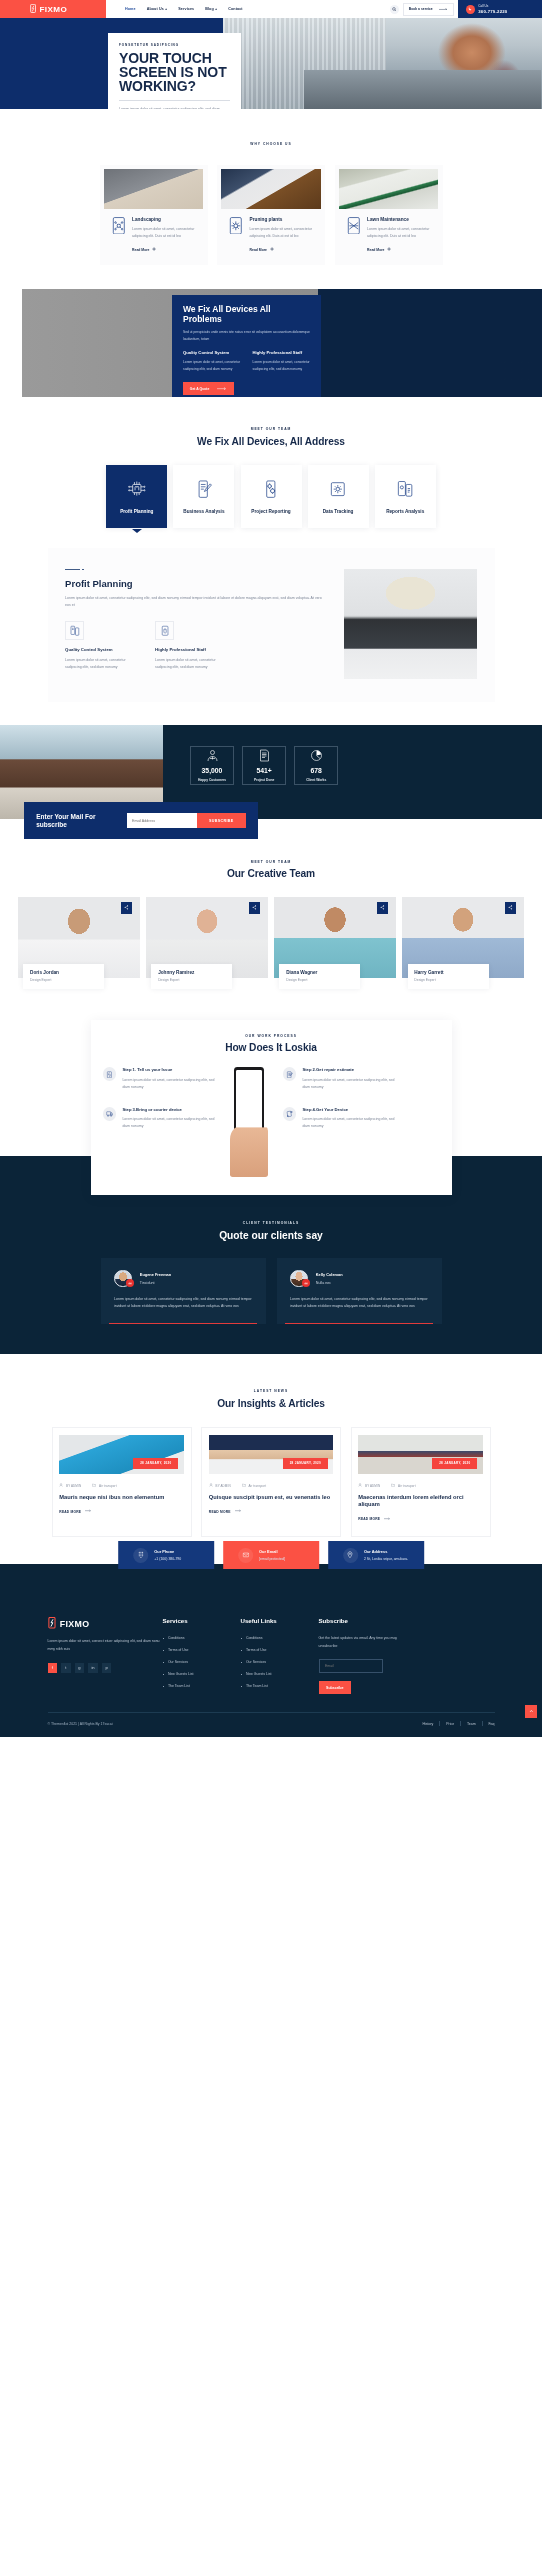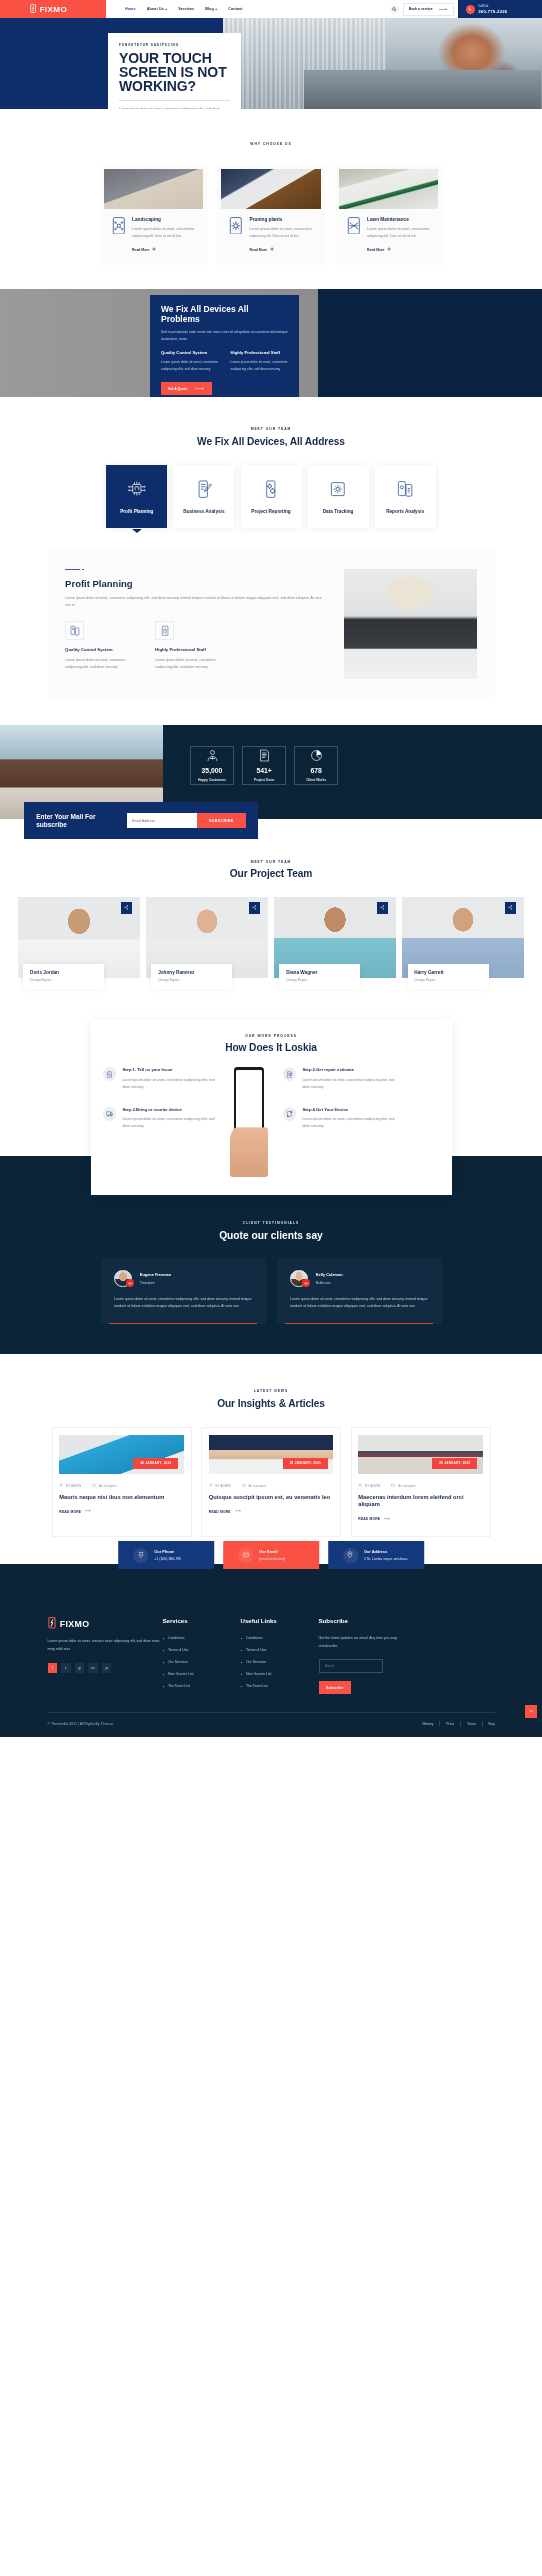--- a/index.html
+++ b/index.html
@@ -82,21 +82,21 @@
   .why-body { padding: 8.1px 8.1px 0; display: flex; gap: 6.8px; }
   .why-ico { width: 13.6px; flex: 0 0 13.6px; }
   .why-ico svg { width: 13.6px; height: 17.6px; }
   .why-h { font-size: 4.7px; font-weight: 700; color: #16294a; font-family:"Liberation Sans Narrow","Liberation Sans",sans-serif; }
   .why-p { font-size: 3.5px; line-height: 2.05; color: #7c8596; margin-top: 4.1px; }
   .readmore { display: inline-flex; align-items: center; gap: 2.7px; font-size: 3.4px; font-weight: 700;
     color: #16294a; margin-top: 6.8px; text-decoration: none; }
   .readmore svg { width: 4.1px; height: 4.1px; }
 
   
-  .fixband { position: relative; height: 108px; background: linear-gradient(90deg,#9a9a9a 0%,#8e8e8e 55%,#7f7f7f 100%); overflow: hidden; }
+  .fixband { position: relative; height: 108px; background: linear-gradient(90deg,#9a9a9a 0%,#8e8e8e 55%,#7f7f7f 100%); overflow: hidden; margin-left: 22px; }
   .fixband .darkpart { position: absolute; right: 0; top: 0; width: 224px; height: 108px; background: #0b2342; }
   .dots { position:absolute; right: 9.5px; bottom: 17.6px; width: 33px; height: 23px;
      background-image: radial-gradient(#274b7d 0.5px, transparent 0.6px);
      background-size: 3.4px 3.4px; opacity:.9; }
   .dots2 { position:absolute; right: 12.2px; top: 9.5px; width: 20.3px; height: 15px;
      background-image: radial-gradient(#274b7d 0.5px, transparent 0.6px);
      background-size: 3.4px 3.4px; opacity:.6; }
   .fixcard { position: absolute; left: 150px; top: 5.4px; width: 149px; background: #0d2d6b; padding: 9.5px 11px 11px; }
   .fix-h { font-size: 8.5px; line-height: 1.18; font-weight: 700; color: #fff;
      font-family:"Liberation Sans Narrow","Liberation Sans",sans-serif; }
@@ -615,21 +615,21 @@
     <div class="sub-h">Enter Your Mail For subscribe</div>
     <div class="sub-form">
       <input type="text" placeholder="Email Address" style="">
       <button>SUBSCRIBE</button>
     </div>
   </div>
 </section>
 
 <section class="team-sec">
   <div class="sec-eyebrow">MEET OUR TEAM</div>
-  <h2 class="sec-title">Our Project Team</h2>
+  <h2 class="sec-title">Our Creative Team</h2>
   <div class="team-grid">
     <div class="team-card">
       <div class="tphoto tp1"></div>
       <div class="share-btn">
         <svg viewBox="0 0 16 16" fill="#fff">
             <circle cx="12" cy="3" r="2"></circle>
             <circle cx="4" cy="8" r="2"></circle>
             <circle cx="12" cy="13" r="2"></circle>
             <line x1="5.5" y1="7" x2="10.5" y2="4" stroke="#fff" stroke-width="1.1"></line>
             <line x1="5.5" y1="9" x2="10.5" y2="12" stroke="#fff" stroke-width="1.1"></line>

